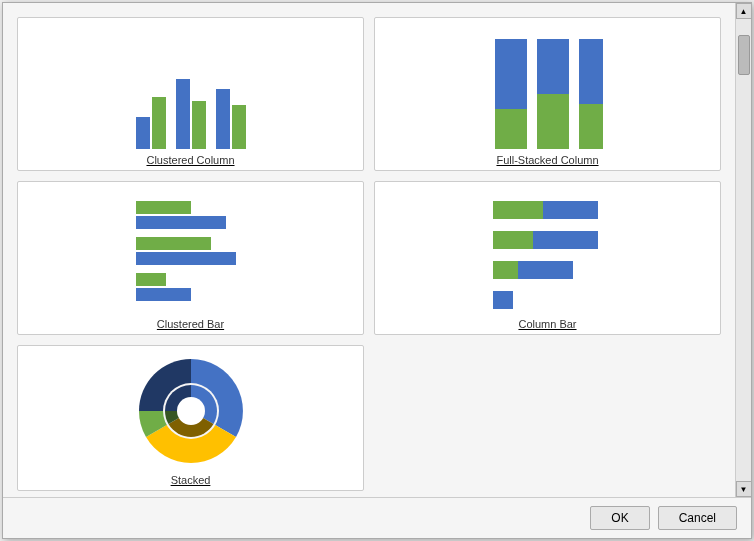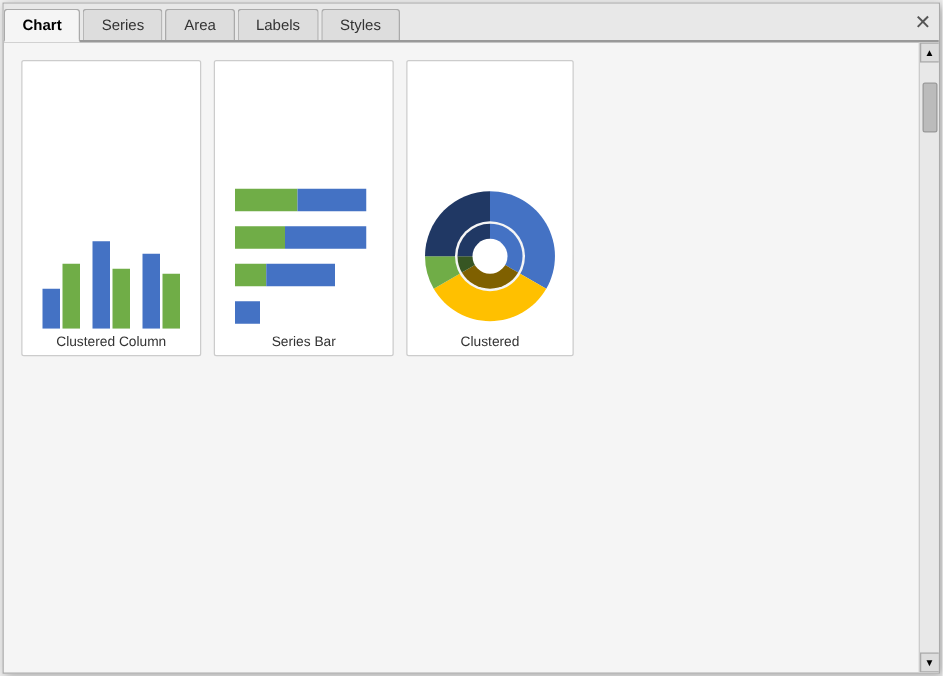--- a/index.html
+++ b/index.html
@@ -53,25 +53,26 @@
       margin-bottom: 4px;
       background: none;
       border: none;
       font-size: 16px;
       cursor: pointer;
       color: #555;
     }
     .chart-grid {
       flex: 1;
       display: grid;
-      grid-template-columns: repeat(6, 1fr);
+      grid-template-columns: repeat(2, 1fr);
       grid-template-rows: repeat(2, 1fr);
       gap: 10px;
       padding: 14px 14px 6px 14px;
       overflow-y: auto;
+      text-decoration: underline;
     }
     .chart-item {
       background: #fff;
       border: 1px solid #ccc;
       display: flex;
       flex-direction: column;
       align-items: center;
       justify-content: flex-end;
       padding: 8px 6px 4px 6px;
       cursor: pointer;
@@ -144,28 +145,20 @@
     }
 
     
     svg { display: block; }
   </style>
 </head>
 <body>
 
 <div class="dialog">
 
-  <div class="tab-bar">
-    <div class="tab active">Chart</div>
-    <div class="tab">Series</div>
-    <div class="tab">Area</div>
-    <div class="tab">Labels</div>
-    <div class="tab">Styles</div>
-    <button class="close-btn">✕</button>
-  </div>
 
   <div class="scroll-area">
     <div class="chart-grid">
 
       <div class="chart-item">
         <div class="chart-canvas">
           <svg width="130" height="120" viewBox="0 0 130 120">
 
             <rect x="10" y="88" width="14" height="32" fill="#4472C4"></rect>
             <rect x="26" y="68" width="14" height="52" fill="#70AD47"></rect>
@@ -174,39 +167,71 @@
             <rect x="66" y="72" width="14" height="48" fill="#70AD47"></rect>
 
             <rect x="90" y="60" width="14" height="60" fill="#4472C4"></rect>
             <rect x="106" y="76" width="14" height="44" fill="#70AD47"></rect>
           </svg>
         </div>
         <div class="chart-label">Clustered Column</div>
       </div>
 
 
-
+      <div class="chart-item">
+        <div class="chart-canvas">
+          <svg width="130" height="120" viewBox="0 0 130 120">
+
+            <rect x="12" y="10" width="32" height="70" fill="#4472C4"></rect>
+            <rect x="12" y="80" width="32" height="40" fill="#70AD47"></rect>
+
+            <rect x="54" y="10" width="32" height="55" fill="#4472C4"></rect>
+            <rect x="54" y="65" width="32" height="55" fill="#70AD47"></rect>
+
+            <rect x="96" y="10" width="24" height="65" fill="#4472C4"></rect>
+            <rect x="96" y="75" width="24" height="45" fill="#70AD47"></rect>
+          </svg>
+        </div>
+        <div class="chart-label">Full-Stacked Column</div>
+      </div>
+
+      <div class="chart-item">
+        <div class="chart-canvas">
+          <svg width="130" height="120" viewBox="0 0 130 120">
+
+            <rect x="10" y="8" width="55" height="13" fill="#70AD47"></rect>
+            <rect x="10" y="23" width="90" height="13" fill="#4472C4"></rect>
+
+            <rect x="10" y="44" width="75" height="13" fill="#70AD47"></rect>
+            <rect x="10" y="59" width="100" height="13" fill="#4472C4"></rect>
+
+            <rect x="10" y="80" width="30" height="13" fill="#70AD47"></rect>
+            <rect x="10" y="95" width="55" height="13" fill="#4472C4"></rect>
+          </svg>
+        </div>
+        <div class="chart-label">Clustered Bar</div>
+      </div>
 
       <div class="chart-item">
         <div class="chart-canvas">
           <svg width="130" height="120" viewBox="0 0 130 120">
 
             <rect x="10" y="8" width="50" height="18" fill="#70AD47"></rect>
             <rect x="60" y="8" width="55" height="18" fill="#4472C4"></rect>
 
             <rect x="10" y="38" width="40" height="18" fill="#70AD47"></rect>
             <rect x="50" y="38" width="65" height="18" fill="#4472C4"></rect>
 
             <rect x="10" y="68" width="25" height="18" fill="#70AD47"></rect>
             <rect x="35" y="68" width="55" height="18" fill="#4472C4"></rect>
 
             <rect x="10" y="98" width="20" height="18" fill="#4472C4"></rect>
           </svg>
         </div>
-        <div class="chart-label">Series Bar</div>
+        <div class="chart-label">Column Bar</div>
       </div>
 
 
 
       <div class="chart-item">
         <div class="chart-canvas">
           <svg width="120" height="115" viewBox="0 0 120 115">
             <g transform="translate(60,57)">
 
               <path d="M0,0 L0,-52 A52,52 0 0,1 45,26 Z" fill="#4472C4"></path>
@@ -224,26 +249,30 @@
               <path d="M0,0 L22.5,13 A26,26 0 0,1 -22.5,13 Z" fill="#7F6000"></path>
 
               <path d="M0,0 L-22.5,13 A26,26 0 0,1 -26,0 Z" fill="#375623"></path>
 
               <path d="M0,0 L-26,0 A26,26 0 0,1 0,-26 Z" fill="#203864"></path>
 
               <circle cx="0" cy="0" r="14" fill="#ffffff"></circle>
             </g>
           </svg>
         </div>
-        <div class="chart-label">Clustered</div>
+        <div class="chart-label">Stacked</div>
       </div>
 
     </div>
 
     <div class="scroll-track">
       <div class="scroll-arrow">▲</div>
       <div class="scroll-thumb"></div>
       <div style="flex:1"></div>
       <div class="scroll-arrow">▼</div>
     </div>
   </div>
 
+  <div class="footer">
+    <button class="footer-btn">OK</button>
+    <button class="footer-btn">Cancel</button>
+  </div>
 </div>
 
 </body></html>

